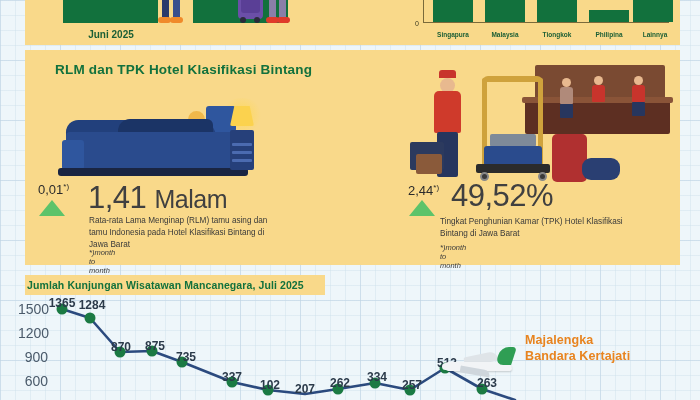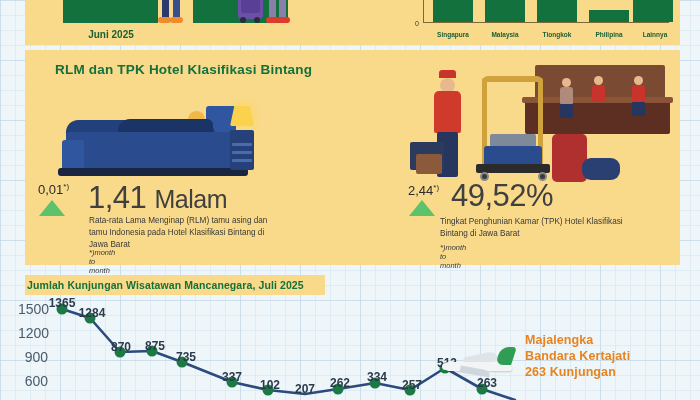--- a/index.html
+++ b/index.html
@@ -352,21 +352,21 @@
   <div class="lc-dot" style="left:182px; top:66px;"></div>
   <div class="lc-dot" style="left:232px; top:86px;"></div>
   <div class="lc-dot" style="left:268px; top:94px;"></div>
   <div class="lc-dot" style="left:338px; top:93px;"></div>
   <div class="lc-dot" style="left:375px; top:87px;"></div>
   <div class="lc-dot" style="left:410px; top:94px;"></div>
   <div class="lc-dot" style="left:445px; top:72px;"></div>
   <div class="lc-dot" style="left:482px; top:93px;"></div>
 
   <div class="lc-val" style="left:62px;  top:0px;">1365</div>
-  <div class="lc-val" style="left:92px;  top:10px;">1284</div>
+  <div class="lc-val" style="left:92px;  top:2px;">1284</div>
   <div class="lc-val" style="left:121px; top:44px;">870</div>
   <div class="lc-val" style="left:155px; top:43px;">875</div>
   <div class="lc-val" style="left:186px; top:54px;">735</div>
   <div class="lc-val" style="left:232px; top:74px;">337</div>
   <div class="lc-val" style="left:270px; top:82px;">102</div>
   <div class="lc-val" style="left:305px; top:86px;">207</div>
   <div class="lc-val" style="left:340px; top:80px;">262</div>
   <div class="lc-val" style="left:377px; top:74px;">334</div>
   <div class="lc-val" style="left:412px; top:82px;">257</div>
   <div class="lc-val" style="left:447px; top:60px;">513</div>
@@ -377,14 +377,13 @@
   <div id="plane-wing"></div>
   <div id="plane-body"></div>
   <div id="plane-nose"></div>
   <div id="plane-wing2"></div>
   <div id="plane-tail"></div>
 </div>
 
 <div id="kertajati">
   <div>Majalengka</div>
   <div>Bandara Kertajati</div>
-  <div>263 Kunjungan</div>
 </div>
 
 </body></html>

